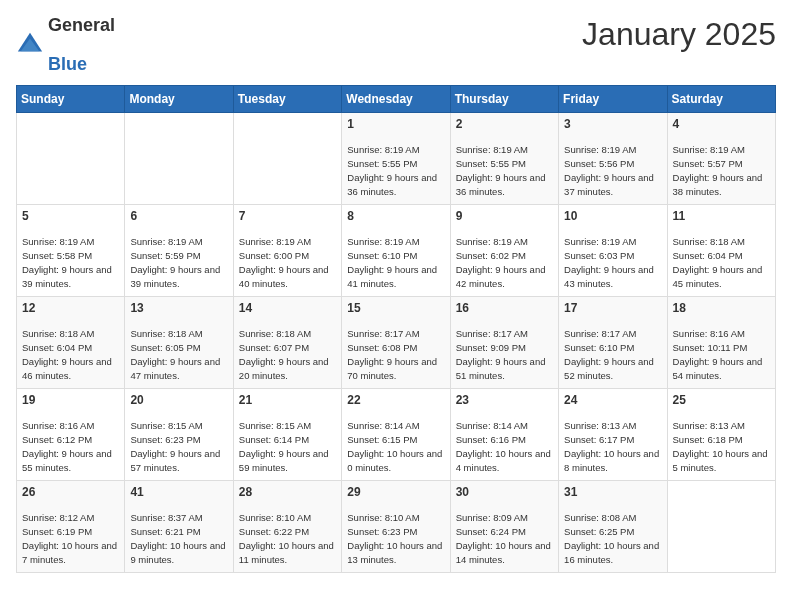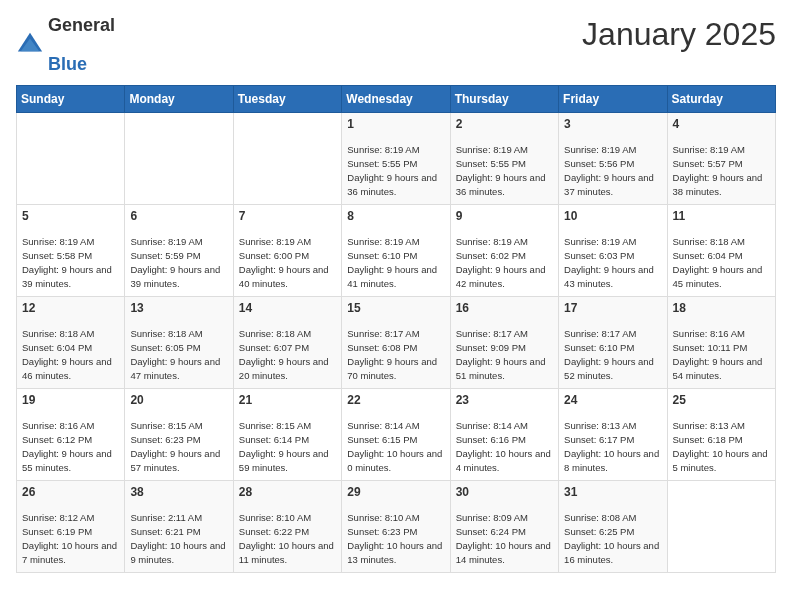--- a/index.html
+++ b/index.html
@@ -344,23 +344,23 @@
       <tr>
         <td>
           <span class="day-number">26</span>
           <div class="day-info">
             <span>Sunrise: 8:12 AM</span><br>
             <span>Sunset: 6:19 PM</span><br>
             <span>Daylight: 10 hours and 7 minutes.</span>
           </div>
         </td>
         <td>
-          <span class="day-number">38</span>
-          <div class="day-info">
-            <span>Sunrise: 2:11 AM</span><br>
+          <span class="day-number">41</span>
+          <div class="day-info">
+            <span>Sunrise: 8:37 AM</span><br>
             <span>Sunset: 6:21 PM</span><br>
             <span>Daylight: 10 hours and 9 minutes.</span>
           </div>
         </td>
         <td>
           <span class="day-number">28</span>
           <div class="day-info">
             <span>Sunrise: 8:10 AM</span><br>
             <span>Sunset: 6:22 PM</span><br>
             <span>Daylight: 10 hours and 11 minutes.</span>

